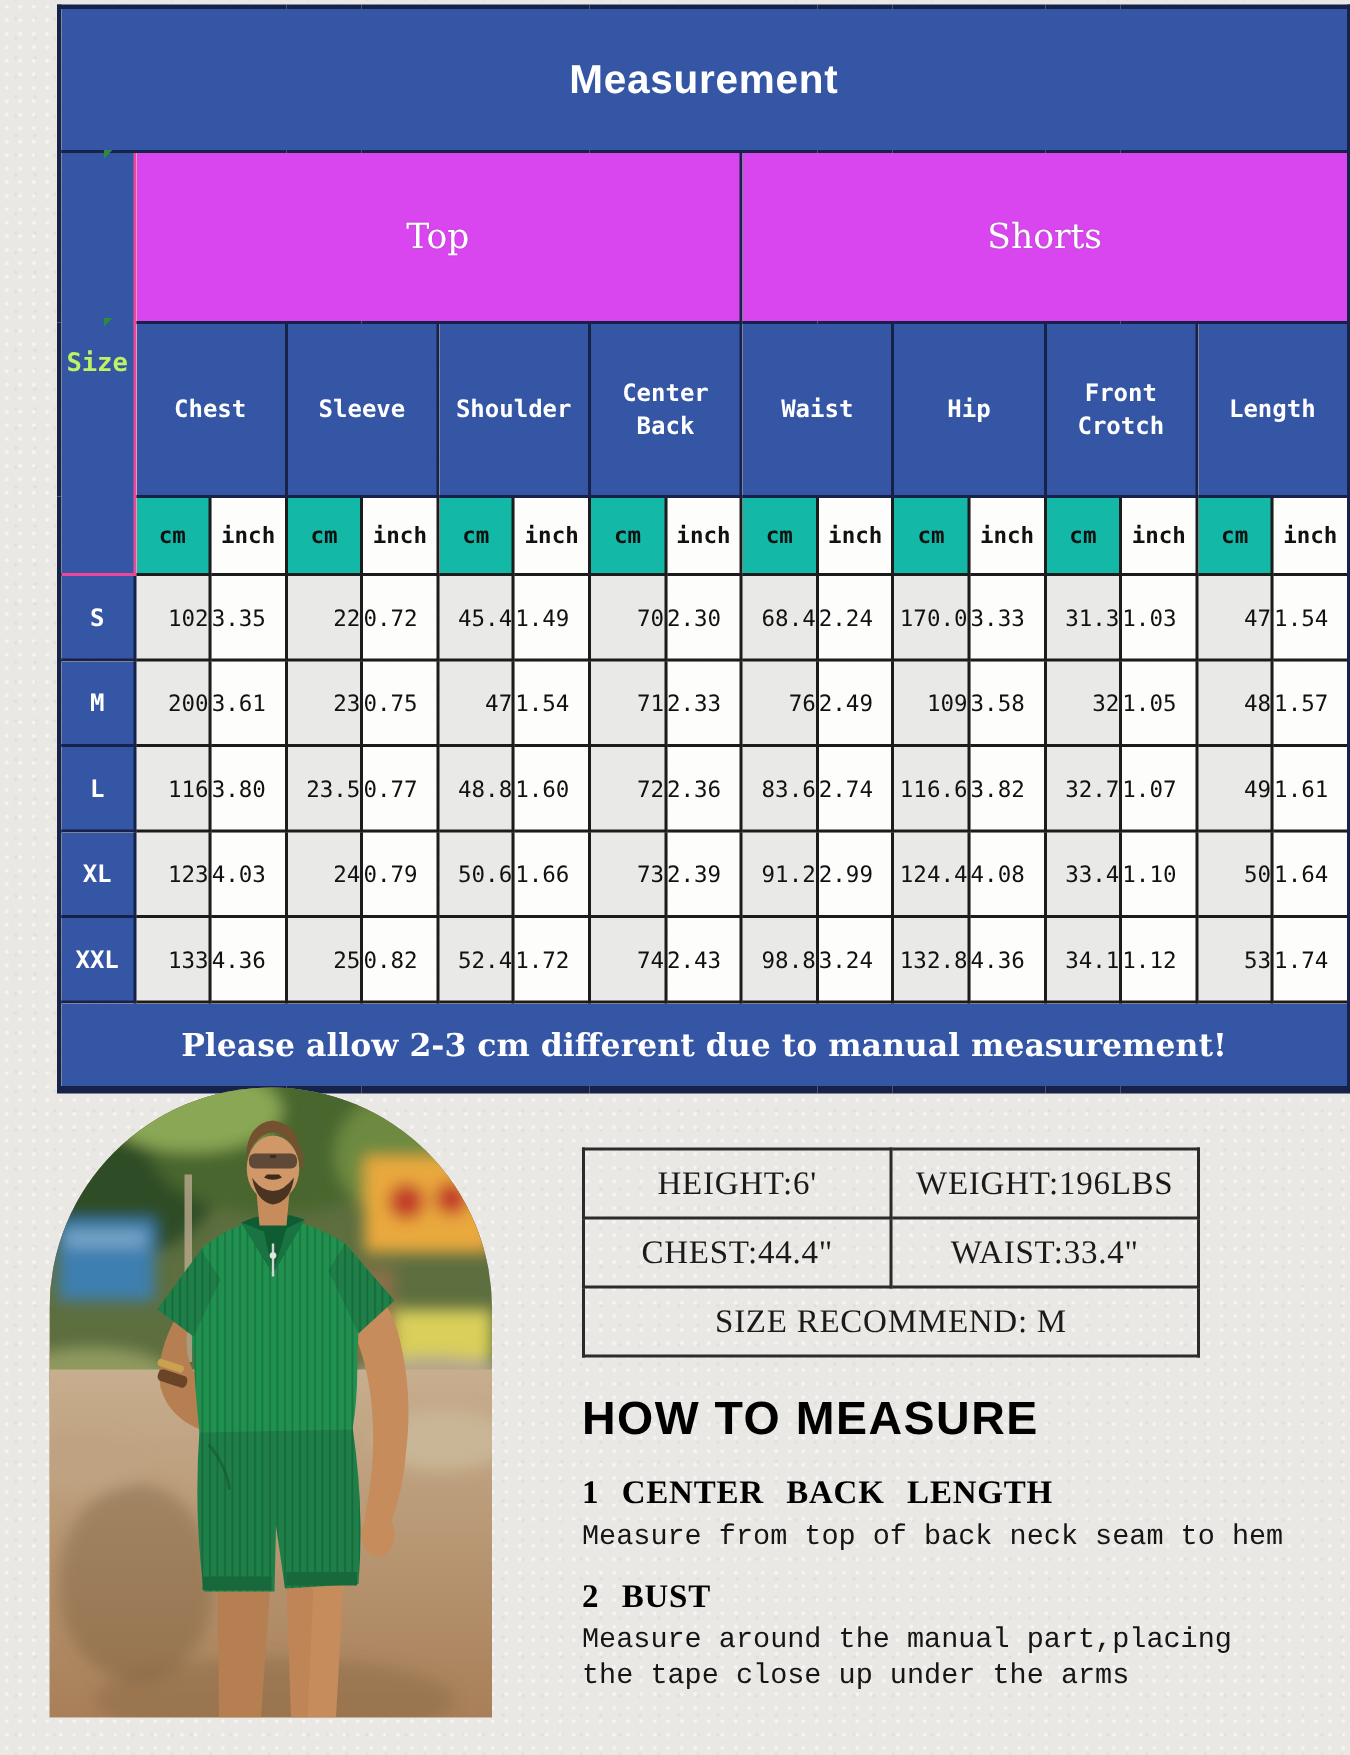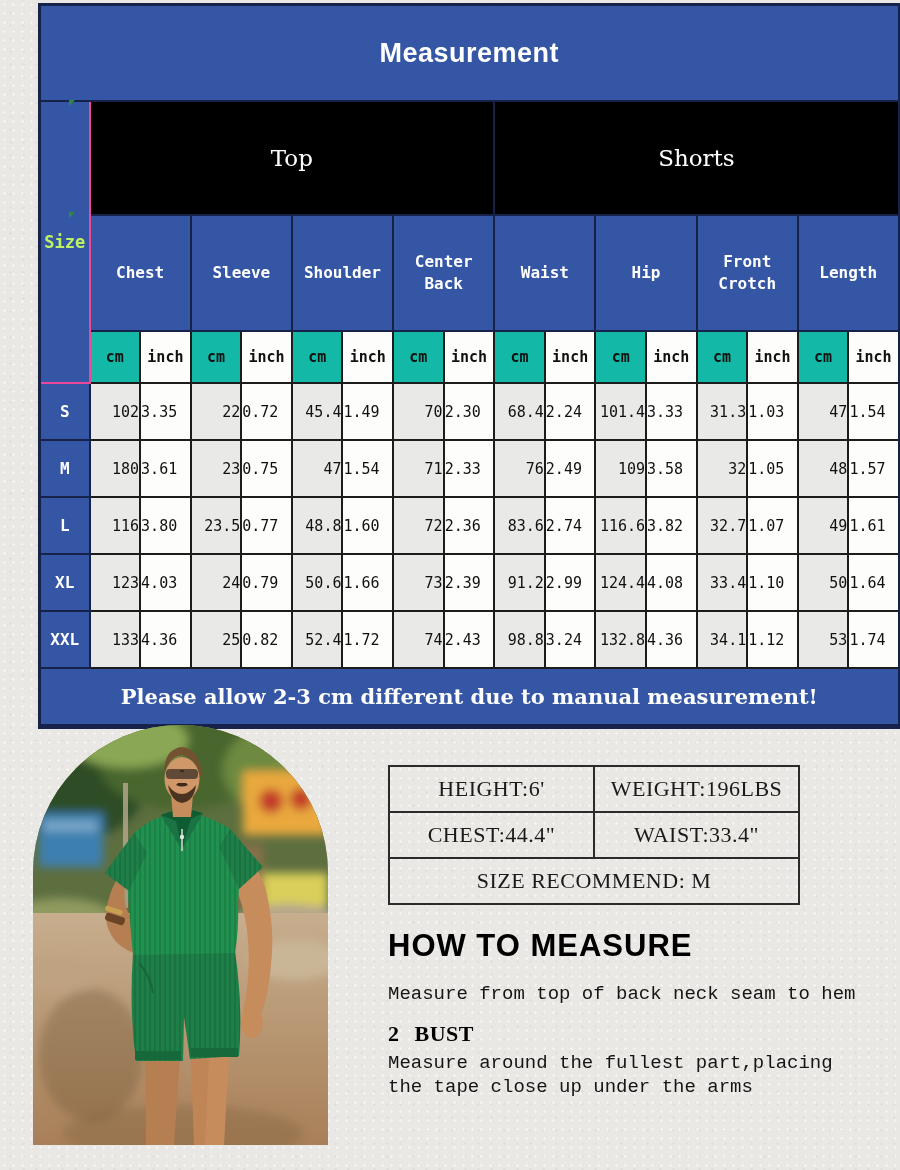--- a/index.html
+++ b/index.html
@@ -21,21 +21,21 @@
     border:3px solid #16224a;
     margin-left:20px;
   }
   .size-chart th,.size-chart td{overflow:hidden;padding:0;}
   .banner-cell{
     height:94px;background:#3456a4;color:#fff;
     font-size:27px;font-weight:bold;text-align:center;
     border:2px solid #16224a;letter-spacing:.5px;
   }
   .group-cell{
-    height:112px;background:#000000;color:#fff;
+    height:112px;background:#d946ef;color:#fff;
     font-family:"DejaVu Serif","Liberation Serif",serif;
     font-size:23px;font-weight:normal;text-align:center;
     border:2px solid #16224a;text-shadow:0 0 1px rgba(90,90,90,.45);
   }
   .size-head{
     background:#3456a4;color:#bef264;border:2px solid #ec4899;
     font-family:"DejaVu Sans Mono","Liberation Mono",monospace;
     font-size:17px;font-weight:bold;text-align:center;vertical-align:middle;
   }
   .col-head{
@@ -155,30 +155,30 @@
         <td class="val-cm">102</td>
         <td class="val-inch">3.35</td>
         <td class="val-cm">22</td>
         <td class="val-inch">0.72</td>
         <td class="val-cm">45.4</td>
         <td class="val-inch">1.49</td>
         <td class="val-cm">70</td>
         <td class="val-inch">2.30</td>
         <td class="val-cm">68.4</td>
         <td class="val-inch">2.24</td>
-        <td class="val-cm">101.4</td>
+        <td class="val-cm">170.0</td>
         <td class="val-inch">3.33</td>
         <td class="val-cm">31.3</td>
         <td class="val-inch">1.03</td>
         <td class="val-cm">47</td>
         <td class="val-inch">1.54</td>
       </tr>
       <tr>
         <th class="row-size">M</th>
-        <td class="val-cm">180</td>
+        <td class="val-cm">200</td>
         <td class="val-inch">3.61</td>
         <td class="val-cm">23</td>
         <td class="val-inch">0.75</td>
         <td class="val-cm">47</td>
         <td class="val-inch">1.54</td>
         <td class="val-cm">71</td>
         <td class="val-inch">2.33</td>
         <td class="val-cm">76</td>
         <td class="val-inch">2.49</td>
         <td class="val-cm">109</td>
@@ -363,16 +363,17 @@
     <td>WAIST:33.4"</td>
   </tr>
   <tr>
     <td colspan="2">SIZE RECOMMEND: M</td>
   </tr>
 </tbody>
   </table>
 
 <div class="howto">
   <h2 class="howto-title">HOW TO MEASURE</h2>
+  <div class="step-name">1  CENTER  BACK  LENGTH</div>
   <p class="step-desc">Measure from top of back neck seam to hem</p>
   <div class="step-name">2  BUST</div>
-  <p class="step-desc" style="width:470px">Measure around the fullest part,placing the tape close up under the arms</p>
+  <p class="step-desc" style="width:470px">Measure around the manual part,placing the tape close up under the arms</p>
 </div>
 
 </body></html>

